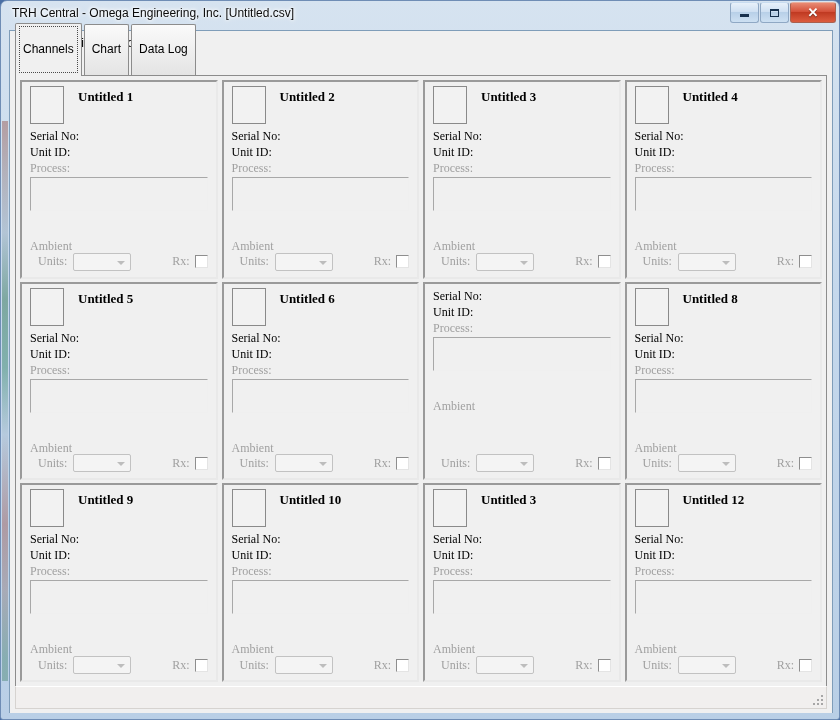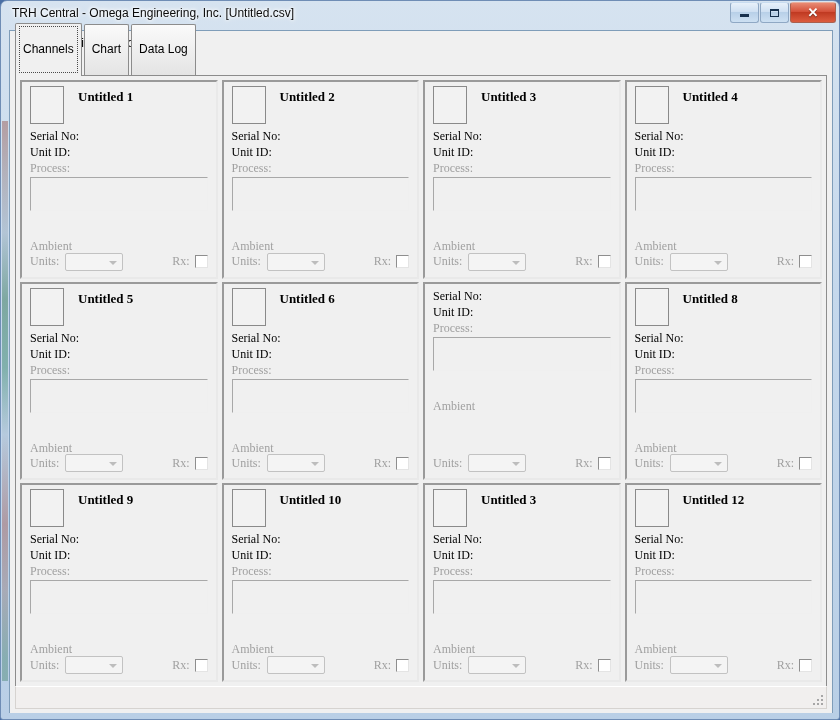--- a/index.html
+++ b/index.html
@@ -252,21 +252,21 @@
     background: #f0f0f0;
   }
   .ambient-line {
     font-size: 12px;
     color: #a0a0a0;
     margin-top: 28px;
     white-space: nowrap;
   }
   .panel-bottom {
     position: absolute;
-    left: 8px;
+    left: 16px;
     right: 8px;
     bottom: 6px;
     display: flex;
     align-items: center;
   }
   .units-label {
     font-size: 12px;
     color: #a0a0a0;
     margin-right: 6px;
     white-space: nowrap;

